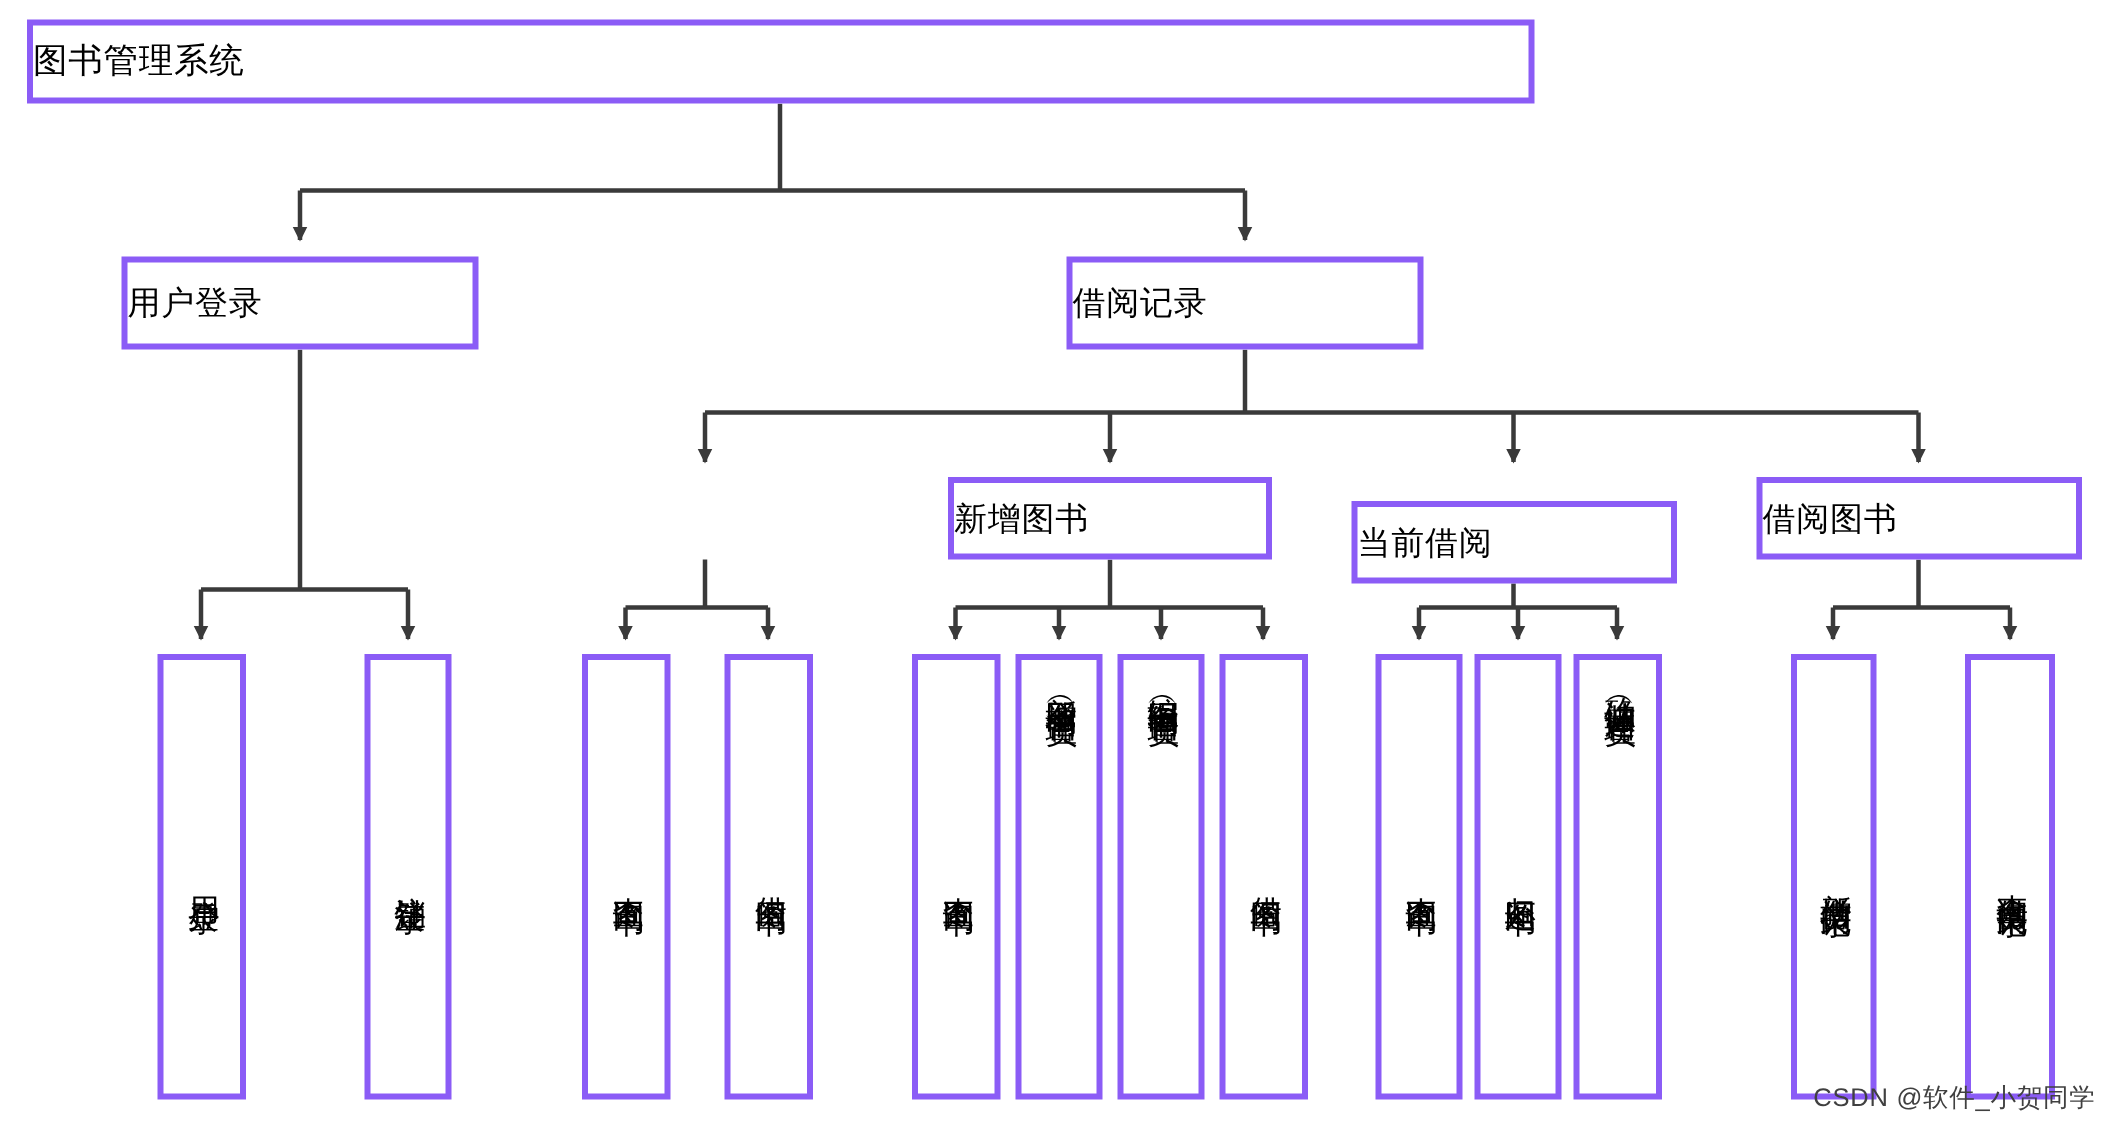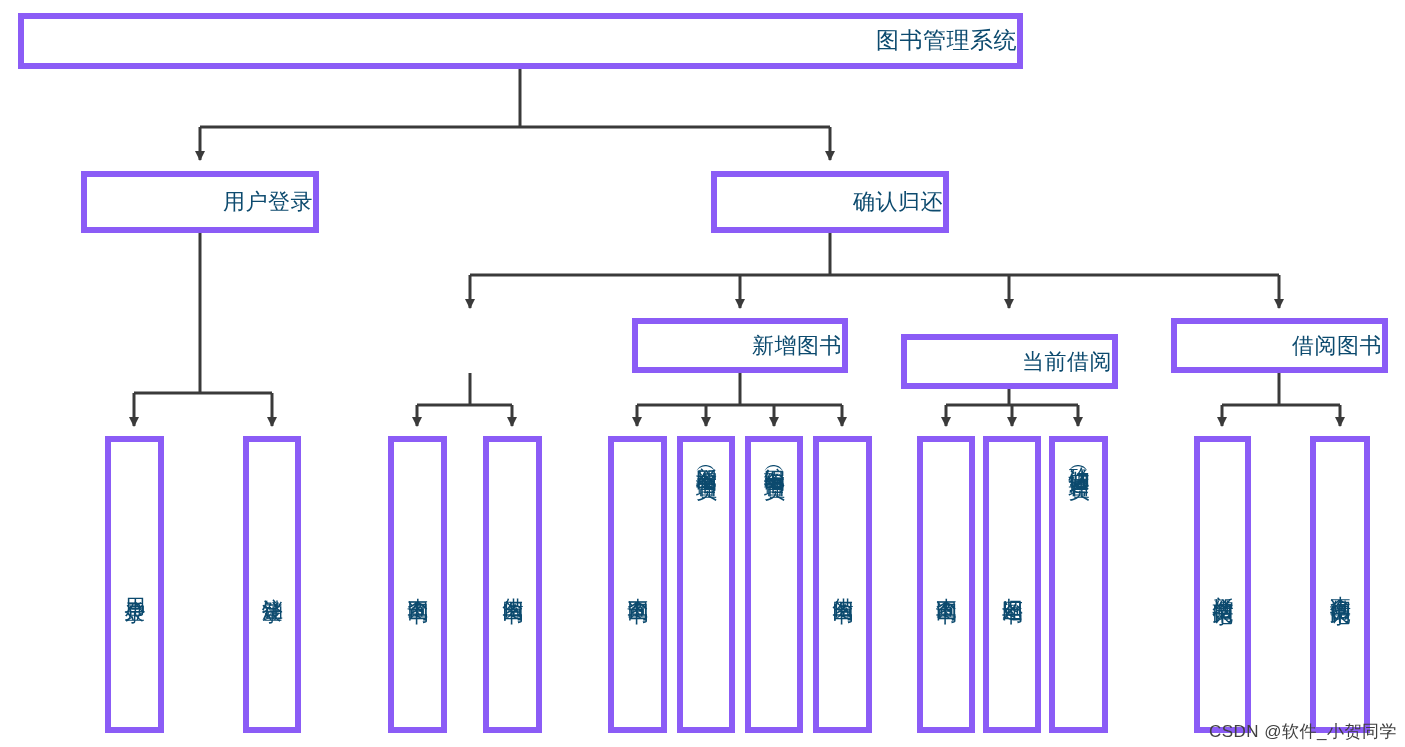--- a/index.html
+++ b/index.html
@@ -22,25 +22,25 @@
     left: 0;
     top: 0;
     width: 1405px;
     height: 747px;
     pointer-events: none;
   }
   .node {
     position: absolute;
     box-sizing: border-box;
     background: #ffffff;
-    border: 6px solid #8b5cf6;
+    border: 4px solid #8b5cf6;
     display: flex;
     align-items: center;
-    justify-content: flex-end;
-    color: #0c4a6e;
+    justify-content: flex-start;
+    color: #000000;
   }
   .node .lbl {
     display: block;
     text-align: center;
     line-height: 1.18;
   }
   .node-h .lbl {
     font-size: 22px;
     letter-spacing: 0.5px;
     white-space: nowrap;
@@ -133,21 +133,21 @@
   </svg>
 
   <div class="node node-h node-root" style="left:18px; top:13px; width:1005px; height:56px;">
     <span class="lbl">图书管理系统</span>
   </div>
 
   <div class="node node-h" style="left:81px; top:171px; width:238px; height:62px;">
     <span class="lbl">用户登录</span>
   </div>
   <div class="node node-h" style="left:711px; top:171px; width:238px; height:62px;">
-    <span class="lbl">确认归还</span>
+    <span class="lbl">借阅记录</span>
   </div>
 
   <div class="node node-h" style="left:632px; top:318px; width:216px; height:55px;">
     <span class="lbl">新增图书</span>
   </div>
   <div class="node node-h" style="left:901px; top:334px; width:217px; height:55px;">
     <span class="lbl">当前借阅</span>
   </div>
   <div class="node node-h" style="left:1171px; top:318px; width:217px; height:55px;">
     <span class="lbl">借阅图书</span>

